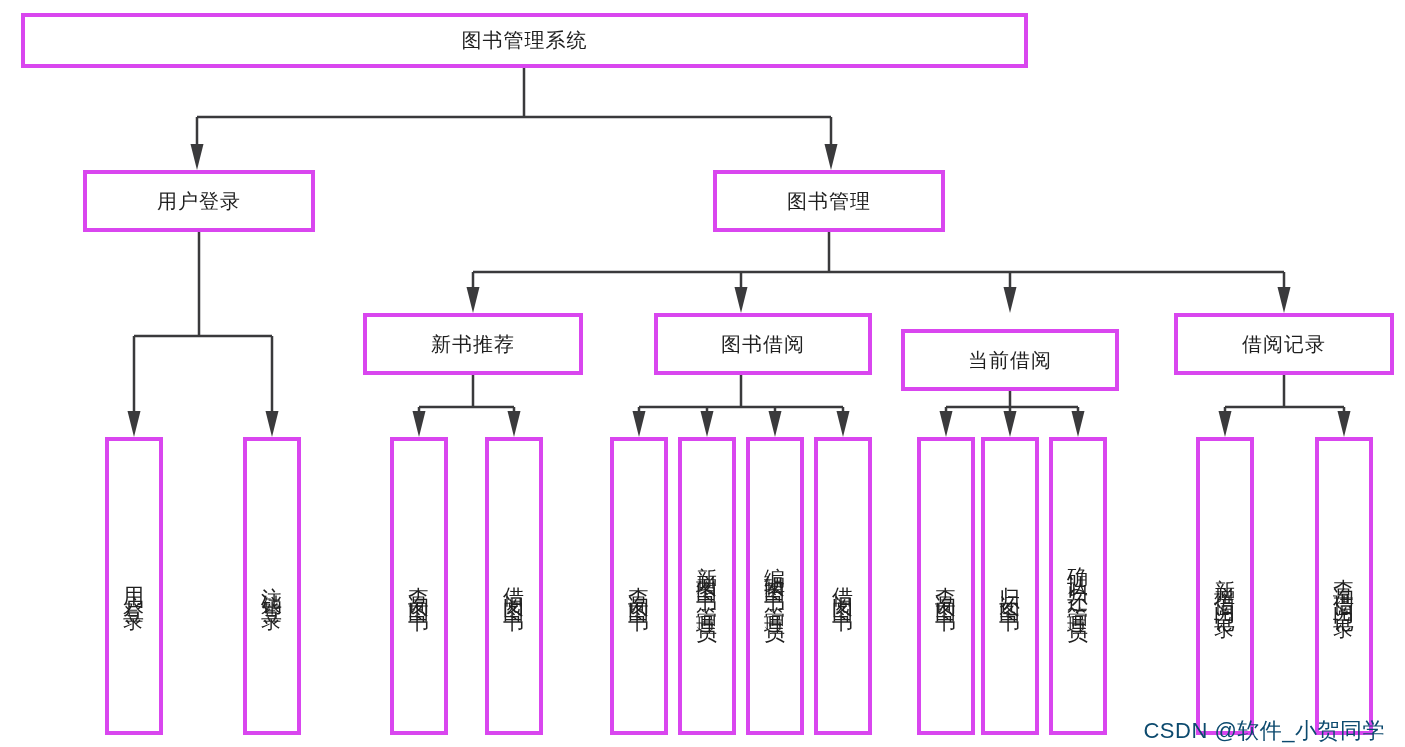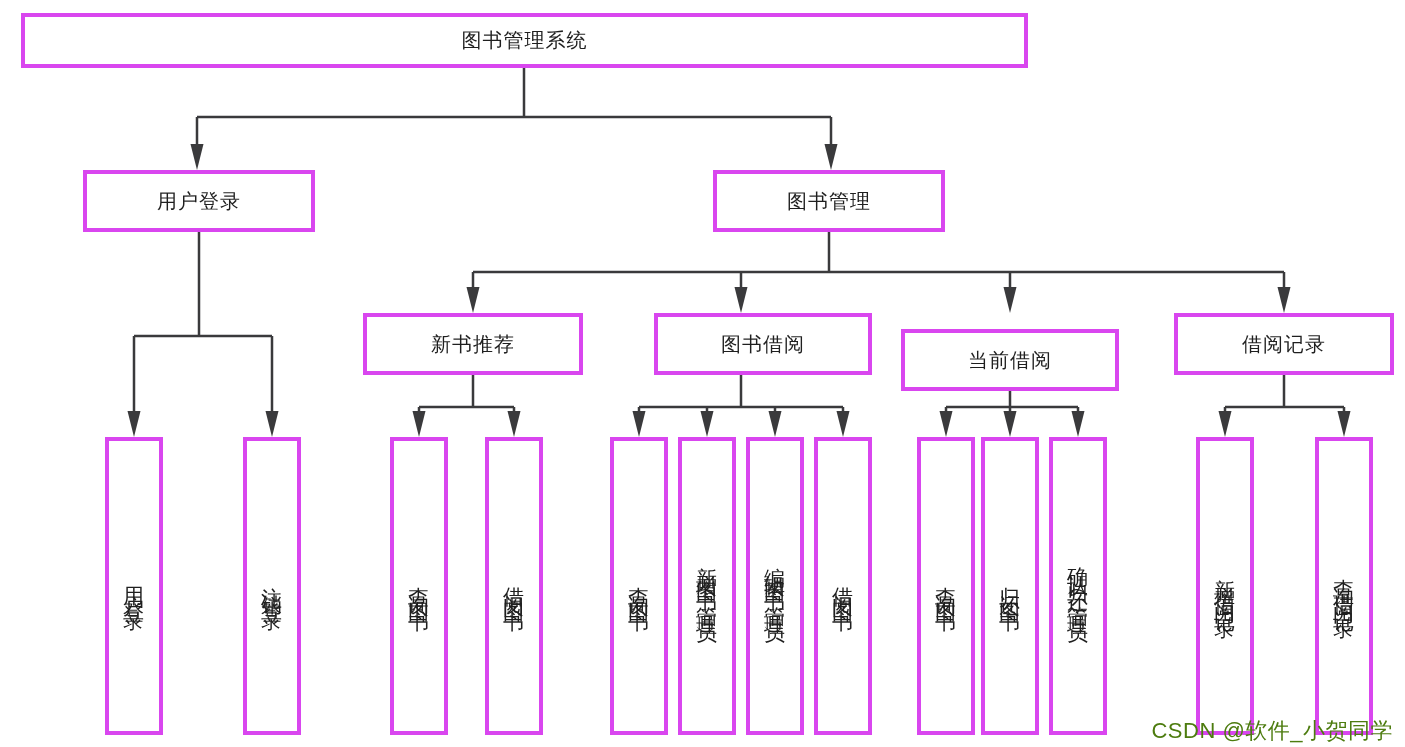--- a/index.html
+++ b/index.html
@@ -24,23 +24,23 @@
     writing-mode:vertical-rl;
     text-orientation:mixed;
     font-size:21px;
     letter-spacing:8px;
     line-height:1;
     color:#1f1f1f;
     white-space:nowrap;
   }
   .watermark{
     position:absolute;
-    right:12px;top:716px;
+    right:20px;top:716px;
     font-size:22px;
-    color:#4d7c0f;
+    color:#0c4a6e;
     letter-spacing:0.5px;
     z-index:5;
     pointer-events:none;
   }
 </style>
 </head>
 <body>
 
 <div class="stage">
 

